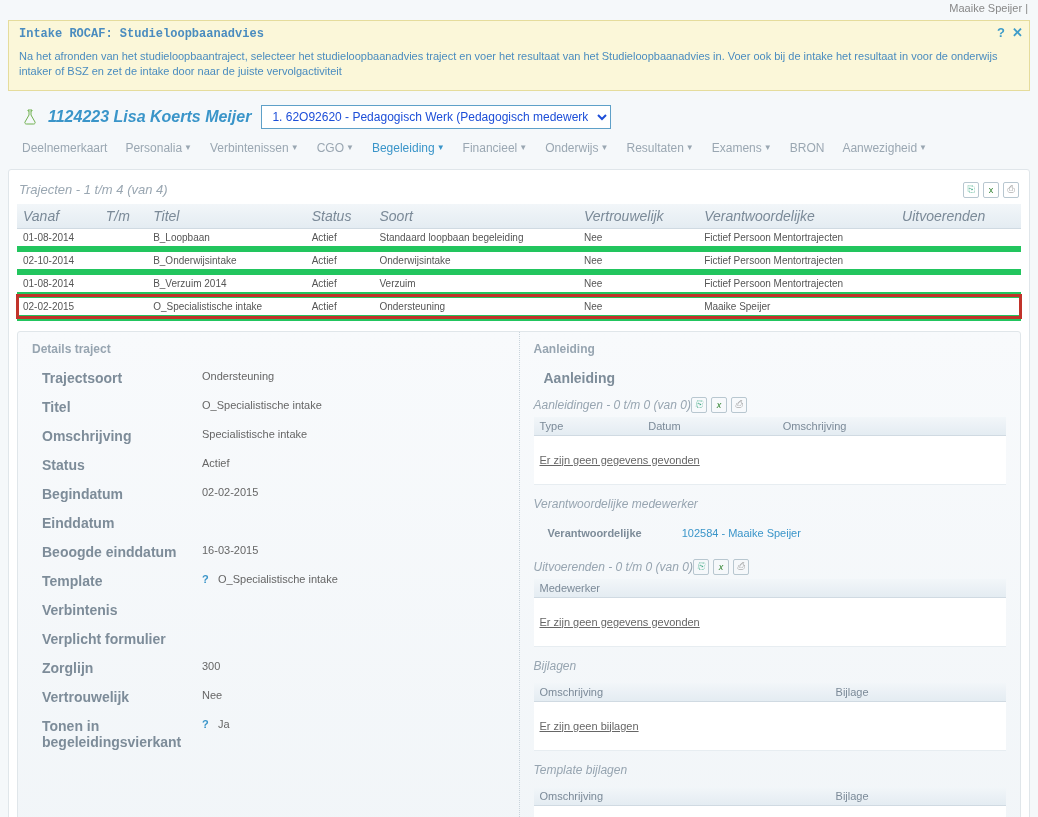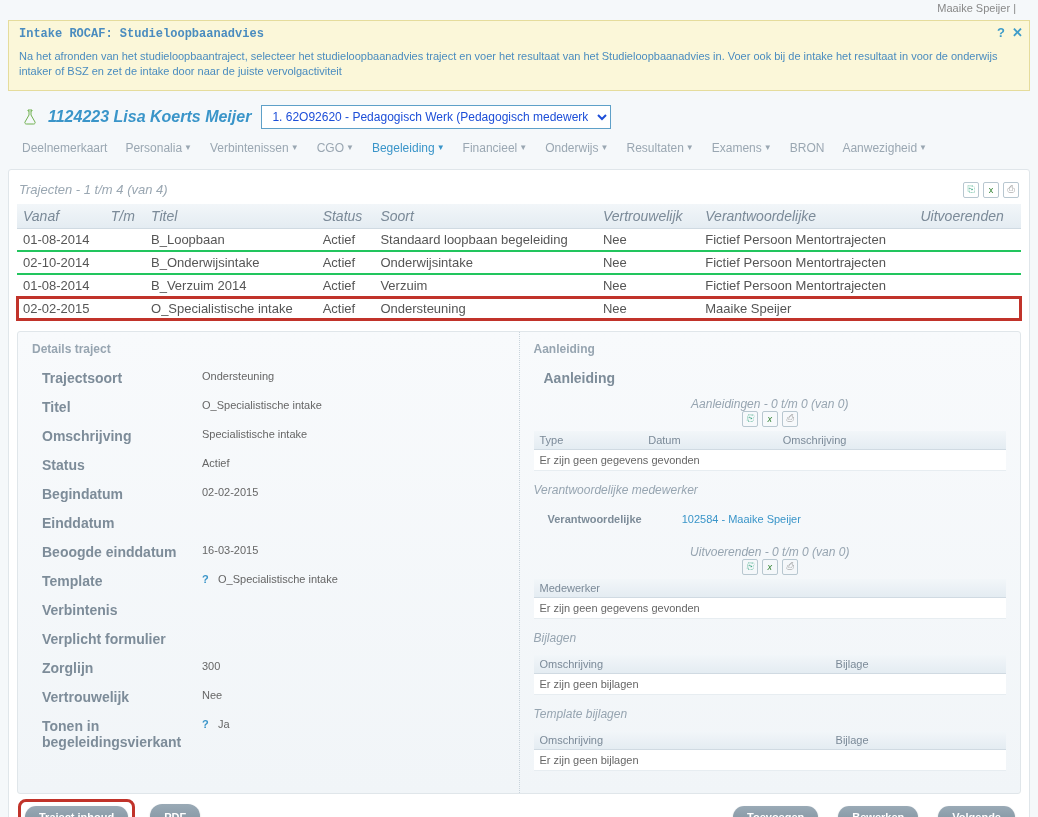--- a/index.html
+++ b/index.html
@@ -1,53 +1,53 @@
 <!DOCTYPE html>
 <html><head>
 <meta charset="utf-8">
 <style>
 * { box-sizing: border-box; margin: 0; padding: 0; }
 body { font-family: Arial, sans-serif; font-size: 11px; color: #666; background: #f5f8fa; }
-.topbar { text-align: right; padding: 2px 22px; color: #888; font-size: 11px; }
+.topbar { text-align: right; padding: 2px 10px; color: #888; font-size: 11px; }
 .notice { background: #fbf7d9; border: 1px solid #e5dc9c; margin: 4px 8px 0 8px; padding: 6px 10px 10px 10px; position: relative; }
 .notice-title { color: #4a8cbf; font-weight: bold; font-size: 12px; margin-bottom: 8px; font-family: Liberation Mono, monospace; }
 .notice-body { color: #4a8cbf; font-size: 11px; line-height: 1.4; }
 .notice-actions { position: absolute; right: 6px; top: 4px; }
 .notice-actions span { color: #3e9cc9; font-weight: bold; font-size: 13px; margin-left: 4px; cursor: pointer; }
 .header-row { display: flex; align-items: center; gap: 10px; padding: 14px 16px 8px 22px; }
 .flask-icon { width:16px; height:16px; display:inline-block; }
 .student-link { color: #3a95c9; font-weight: bold; font-style: italic; font-size: 16px; }
 .dropdown { border: 1px solid #5ea0c8; background: #fff; padding: 3px 6px; font-size: 12px; color: #1d4ed8; min-width: 320px; }
 .tabs { display: flex; gap: 18px; padding: 4px 22px 14px 22px; color: #9aa7b2; font-size: 12px; align-items: center; }
 .tab { cursor: pointer; display: flex; align-items: center; gap: 2px; }
 .tab.active { color: #3a95c9; }
 .caret { font-size: 8px; }
 .panel { background: #fff; border: 1px solid #e0e6ea; margin: 0 8px 8px 8px; padding: 8px; border-radius: 3px; }
 .section-head { display: flex; justify-content: space-between; align-items: center; padding: 4px 2px 6px 2px; }
 .section-title { color: #9aa7b2; font-size: 13px; font-style: italic; }
 .icon-row { display: flex; gap: 4px; }
 .icon-btn { width: 16px; height: 16px; cursor: pointer; display:inline-flex; align-items:center; justify-content:center; border:1px solid #b8c7d0; border-radius:2px; font-size:9px; }
 .tbl { width: 100%; border-collapse: collapse; }
 .tbl th { background: linear-gradient(#f2f6f9,#e4ecf2); color: #7b8a98; font-style: italic; font-weight: normal; text-align: left; padding: 4px 6px; border-bottom: 1px solid #d0dae2; font-size: 14px; }
-.tbl td { padding: 3px 6px; border-bottom: 2px solid #22c55e; color: #555; font-size: 13px; }
+.tbl td { padding: 3px 6px; border-bottom: 6px solid #22c55e; color: #555; font-size: 10px; }
 .row-hl { outline: 3px solid #c1332a; outline-offset: -2px; }
 .details-wrap { margin-top: 10px; border: 1px solid #e0e6ea; border-radius: 3px; background: linear-gradient(#f8fafc,#f1f5f8); padding: 0; }
 .details-cols { display: flex; }
 .col { flex: 1; padding: 10px 14px; }
 .col:first-child { border-right: 1px dotted #c9d4dc; }
 .group-head { color: #97a5b1; font-weight: bold; font-size: 12px; margin-bottom: 10px; }
 .kv { display: flex; padding: 4px 0 9px 10px; }
 .kv-label { width: 160px; color: #7d8c99; font-weight: bold; font-size: 14px; }
 .kv-help { color: #3a95c9; font-weight: bold; margin-right: 6px; cursor: pointer; width: 10px; display:inline-block; }
 .kv-value { color: #666; font-size: 11px; }
 .sub-section { margin-bottom: 12px; }
-.sub-head { display:flex; justify-content:space-between; align-items:center; color:#97a5b1; font-style: italic; font-size:12px; padding: 2px 0 4px 0; flex-direction: column;}
+.sub-head { display:flex; align-items:center; color:#97a5b1; font-style: italic; font-size:12px; padding: 2px 0 4px 0;}
 .mini-tbl { width:100%; border-collapse: collapse; background:#fff; }
 .mini-tbl th { background: linear-gradient(#f2f6f9,#e4ecf2); color:#7b8a98; font-weight:normal; text-align:left; padding:3px 6px; border-bottom:1px solid #d0dae2; font-size:11px;}
-.mini-tbl td { padding:4px 6px; border-bottom:1px solid #e7edf1; color:#666; font-size:11px;}
+.mini-tbl td { padding:18px 6px; border-bottom:1px solid #e7edf1; color:#666; font-size:11px;text-decoration:underline;}
 .resp-row { display:flex; padding:6px 0 6px 14px; gap:40px; }
 .resp-label { color:#7d8c99; font-weight:bold; }
 .resp-value { color:#3a95c9; }
 .footer { display:flex; justify-content:space-between; align-items:center; padding: 10px 6px 2px 6px; }
 .btn-group { display:flex; gap:20px;justify-content:flex-end; }
 .btn { background: linear-gradient(#9aaab6,#7d8f9c); color:#fff; border:none; border-radius:12px; padding:5px 14px; font-size:11px; font-weight:bold; cursor:pointer; box-shadow: 0 1px 2px rgba(0,0,0,0.2);}
 .btn-hl { outline:3px solid #c1332a; outline-offset:2px; border-radius:3px; padding:2px;}
 </style>
 </head>
 <body>

